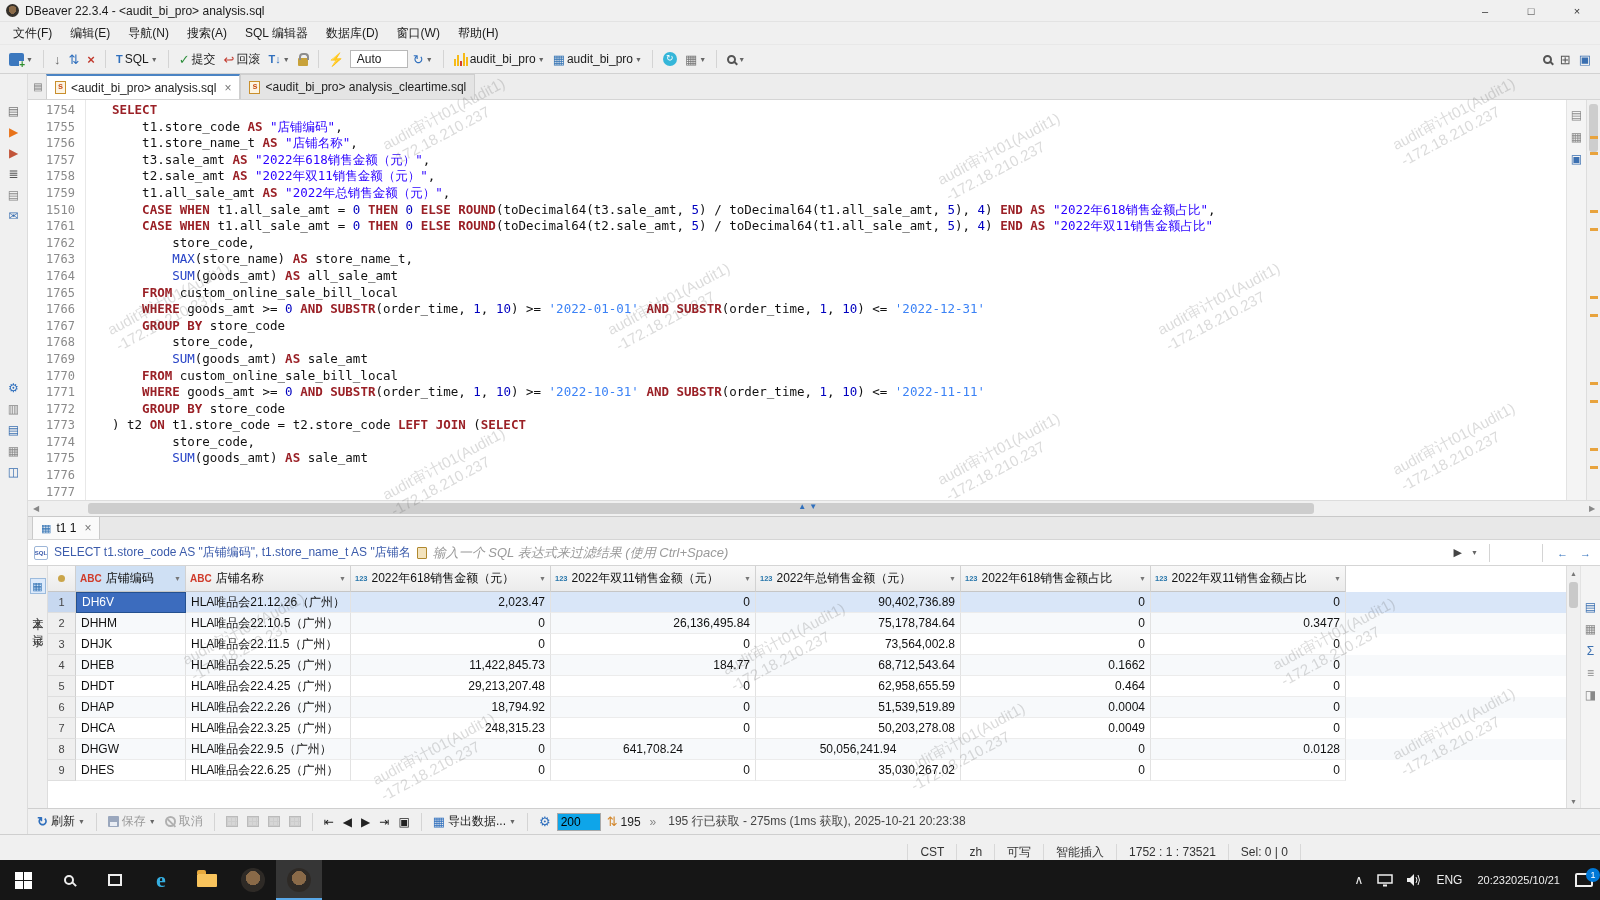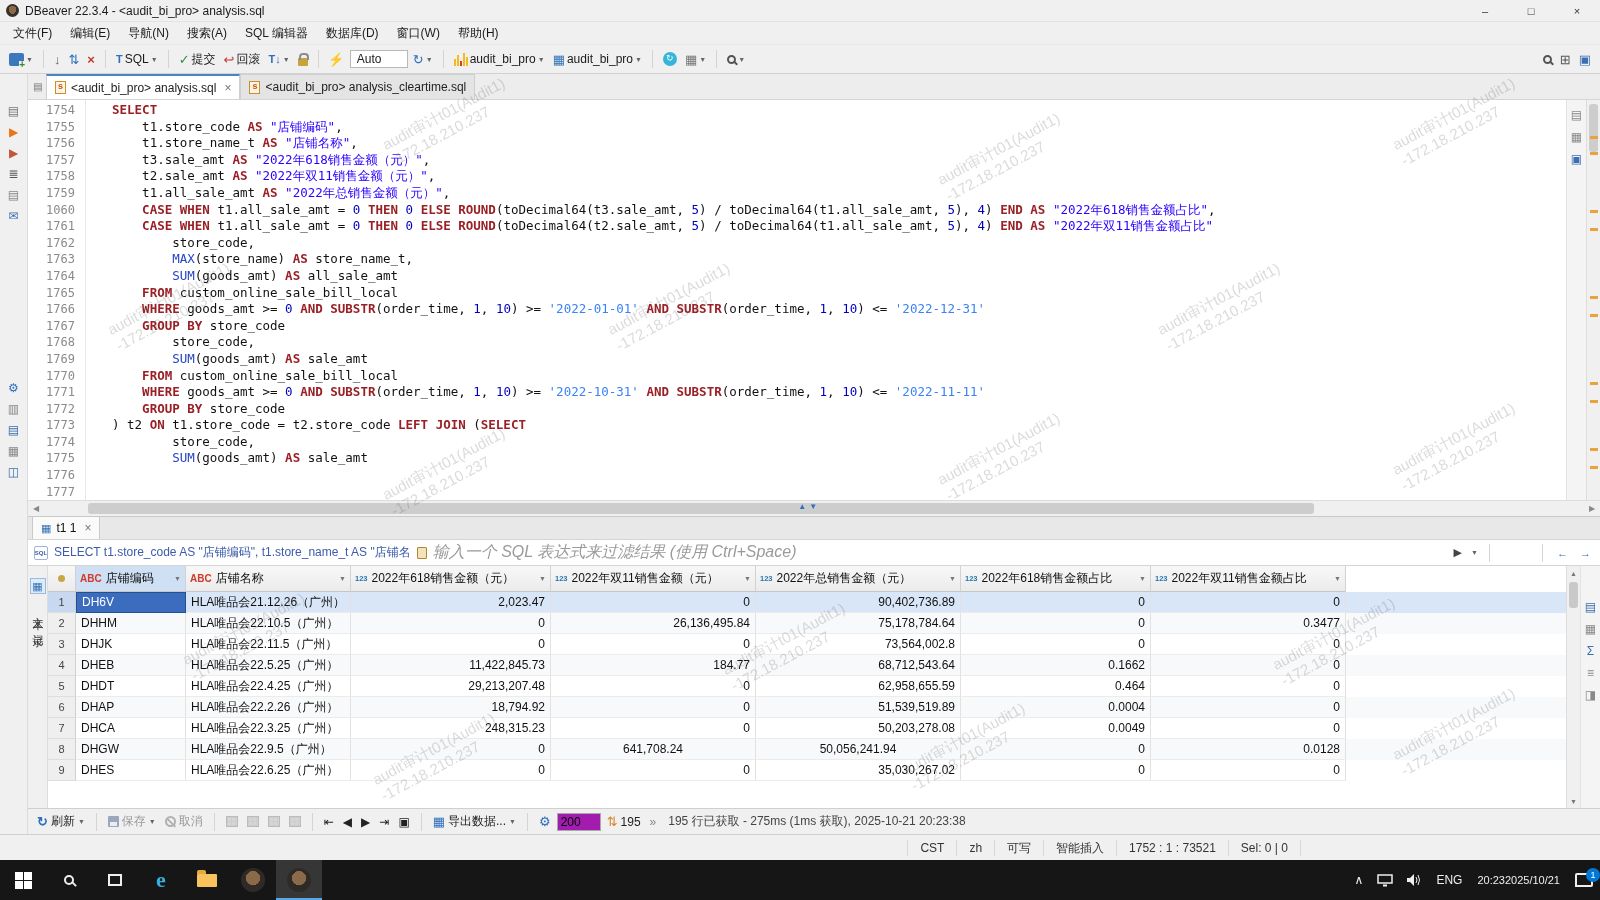--- a/index.html
+++ b/index.html
@@ -73,21 +73,21 @@
   .sash { position:absolute; left:49%; top:1px; display:flex; gap:3px; color:#2f6fbd; font-size:8px; z-index:5; }
 
   
   .rtabbar { height:24px; background:#e8e8e8; border-top:1px solid #c9c9c9; border-bottom:1px solid #d5d5d5; display:flex; align-items:flex-end; padding-left:4px; }
   .rtab { display:flex; align-items:center; gap:5px; background:#fafafa; border:1px solid #c9c9c9; border-bottom:none; padding:3px 8px; font-size:12px; height:23px; }
   .gridico { color:#3373b4; font-size:11px; }
   .filterbar { height:26px; background:#fff; border-bottom:1px solid #d5d5d5; display:flex; align-items:center; padding:0 6px; gap:6px; }
   .fsqlico { width:14px; height:14px; border:1px solid #9db6d8; border-radius:2px; color:#3b5bab; font-size:6px; display:flex; align-items:center; justify-content:center; font-weight:bold; }
   .ftext { color:#3b5bab; white-space:nowrap; font-size:12px; }
   .fclip { width:10px; height:12px; border:1px solid #b0892f; background:#f3e3bd; border-radius:1px; }
-  .fplaceholder { color:#9a9a9a; font-style:italic; white-space:nowrap; font-size:16px; flex:1; overflow:hidden; }
+  .fplaceholder { color:#9a9a9a; font-style:italic; white-space:nowrap; font-size:13px; flex:1; overflow:hidden; }
   .fico { font-size:11px; color:#444; padding:0 3px; }
   .funnel { width:12px; height:12px; background:#4a86c8; clip-path:polygon(0 0,100% 0,62% 45%,62% 100%,38% 100%,38% 45%); }
   .eraser { width:12px; height:8px; background:linear-gradient(90deg,#d88ba5 60%,#cfcfcf 60%); transform:rotate(-35deg); border-radius:2px; }
   .gridzone { flex:1; display:flex; min-height:0; background:#fff; }
   .sidetabs { width:20px; background:#f0f0f0; border-right:1px solid #ddd; display:flex; flex-direction:column; align-items:center; padding-top:12px; gap:14px; flex:0 0 auto; }
   .stab { writing-mode:vertical-rl; text-orientation:upright; font-size:11px; color:#333; letter-spacing:2px; }
   .stabico { width:16px; height:16px; background:#dceafb; border:1px solid #9cbbdd; color:#3373b4; font-size:11px; display:flex; align-items:center; justify-content:center; }
   .gridwrap { flex:1; display:flex; flex-direction:column; min-width:0; background:#fff; }
   .ghead { height:26px; display:flex; flex:0 0 auto; }
   .hcorner { width:28px; background:linear-gradient(#f8f8f8,#ebebeb); border-right:1px solid #cfcfcf; border-bottom:1px solid #c6c6c6; display:flex; align-items:center; justify-content:center; }
@@ -113,25 +113,25 @@
 
   
   .rtoolbar { height:26px; background:#f0f0f0; border-top:1px solid #cfcfcf; display:flex; align-items:center; padding:0 6px; gap:3px; }
   .rtbtn { display:flex; align-items:center; gap:3px; font-size:12px; color:#222; padding:1px 3px; white-space:nowrap; }
   .rtbtn.disabled { color:#9a9a9a; }
   .floppy { width:11px; height:11px; background:#9aa7bd; border-radius:1px; position:relative; }
   .floppy::after { content:""; position:absolute; left:2px; bottom:1px; width:7px; height:4px; background:#e9edf4; }
   .nocircle { width:11px; height:11px; border:2px solid #b0b0b0; border-radius:50%; position:relative; }
   .nocircle::after { content:""; position:absolute; left:-1px; top:4px; width:11px; height:2px; background:#b0b0b0; transform:rotate(45deg); }
   .minigrid { width:12px; height:11px; background:linear-gradient(#fff,#fff) padding-box, #c9c9c9; border:1px solid #9f9f9f; background-image:linear-gradient(#bbb 1px,transparent 1px),linear-gradient(90deg,#bbb 1px,transparent 1px); background-size:4px 4px; opacity:.65; }
-  .fetchin { width:44px; height:18px; border:1px solid #a9a9a9; background:#a21caf; font-size:12px; padding:0 3px; font-family:"Liberation Sans",sans-serif; }
+  .fetchin { width:44px; height:18px; border:1px solid #a9a9a9; background:#0ea5e9; font-size:12px; padding:0 3px; font-family:"Liberation Sans",sans-serif; }
   .rstat { color:#444; font-size:12px; margin-left:6px; white-space:nowrap; }
 
   
-  .statusbar { height:26px; background:#f0f0f0; border-top:1px solid #cfcfcf; display:flex; align-items:center; font-size:12px; color:#333;padding-left:24px; }
+  .statusbar { height:26px; background:#f0f0f0; border-top:1px solid #cfcfcf; display:flex; align-items:flex-end; font-size:12px; color:#333;padding-left:24px; }
   .sspacer { flex:1; }
   .scell { padding:0 12px; border-left:1px solid #d8d8d8; height:16px; line-height:16px; white-space:nowrap; }
   .send { width:300px; border-left:1px solid #d8d8d8; height:16px; }
 
   
   .taskbar { height:40px; background:#161616; display:flex; align-items:stretch; color:#eee; }
   .task { width:46px; display:flex; align-items:center; justify-content:center; position:relative; }
   .task.active { background:rgba(255,255,255,.14); box-shadow:inset 0 -2px 0 #59a8e8; }
   .winlogo { display:grid; grid-template-columns:8px 8px; grid-template-rows:8px 8px; gap:1px; }
   .winlogo i { background:#fff; display:block; }
@@ -369,21 +369,21 @@
       </div>
 
       <div class="editor">
         <div class="gutter" id="gutter">
             <div class="lineno">1754</div>
             <div class="lineno">1755</div>
             <div class="lineno">1756</div>
             <div class="lineno">1757</div>
             <div class="lineno">1758</div>
             <div class="lineno">1759</div>
-            <div class="lineno">1060</div>
+            <div class="lineno">1510</div>
             <div class="lineno">1761</div>
             <div class="lineno">1762</div>
             <div class="lineno">1763</div>
             <div class="lineno">1764</div>
             <div class="lineno">1765</div>
             <div class="lineno">1766</div>
             <div class="lineno">1767</div>
             <div class="lineno">1768</div>
             <div class="lineno">1769</div>
             <div class="lineno">1770</div>

